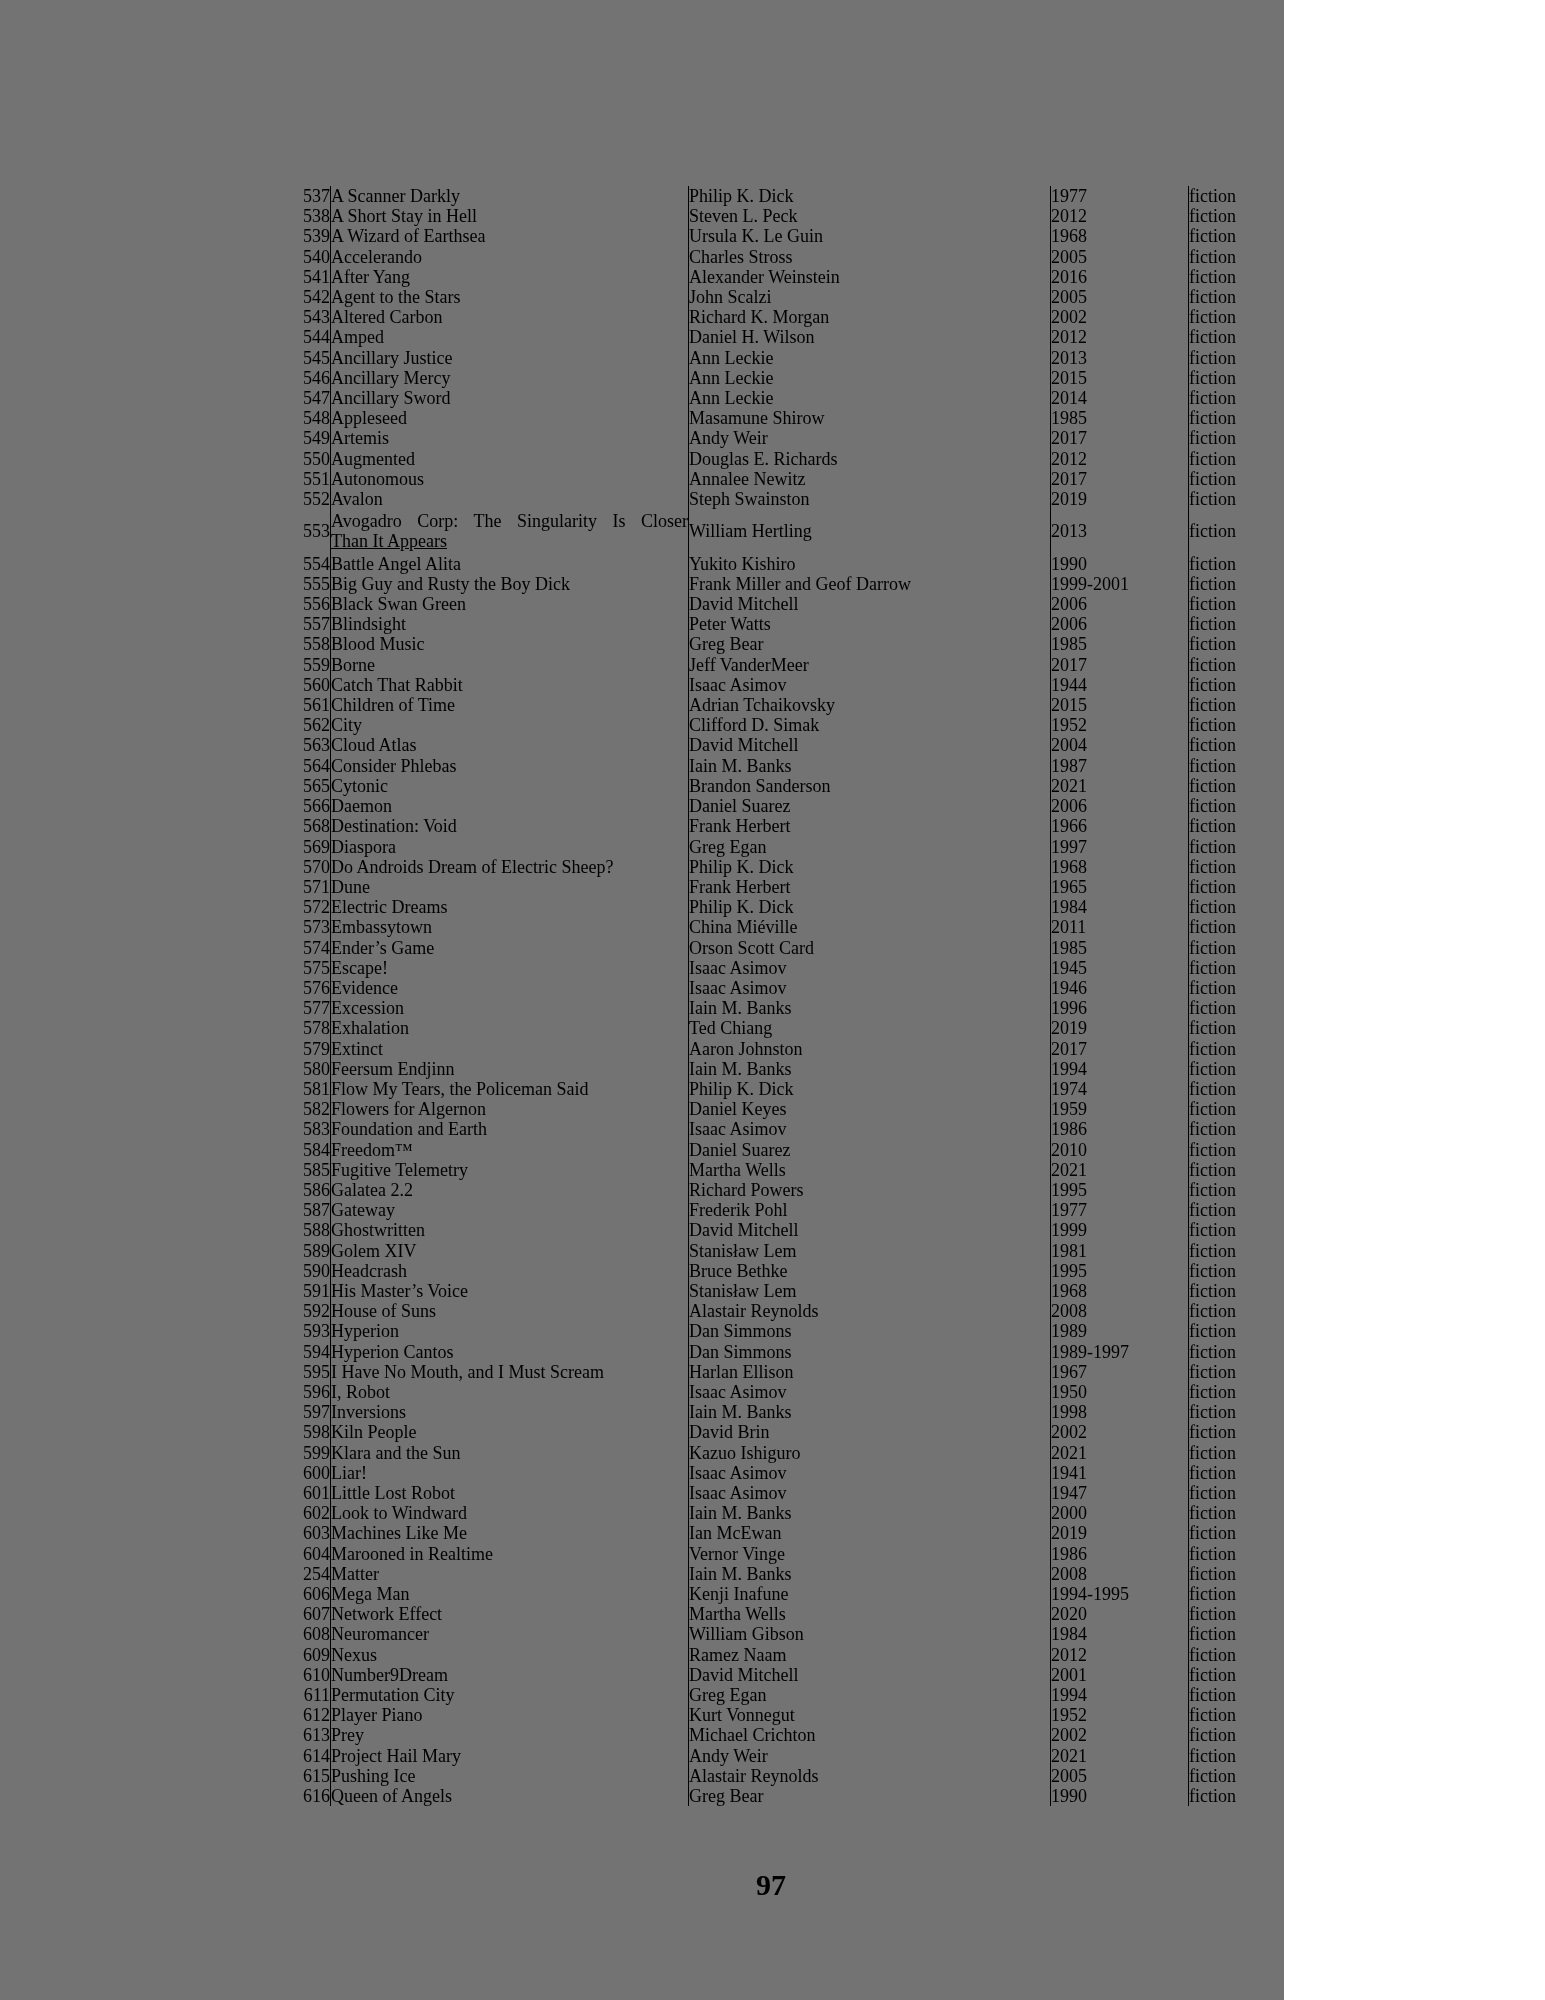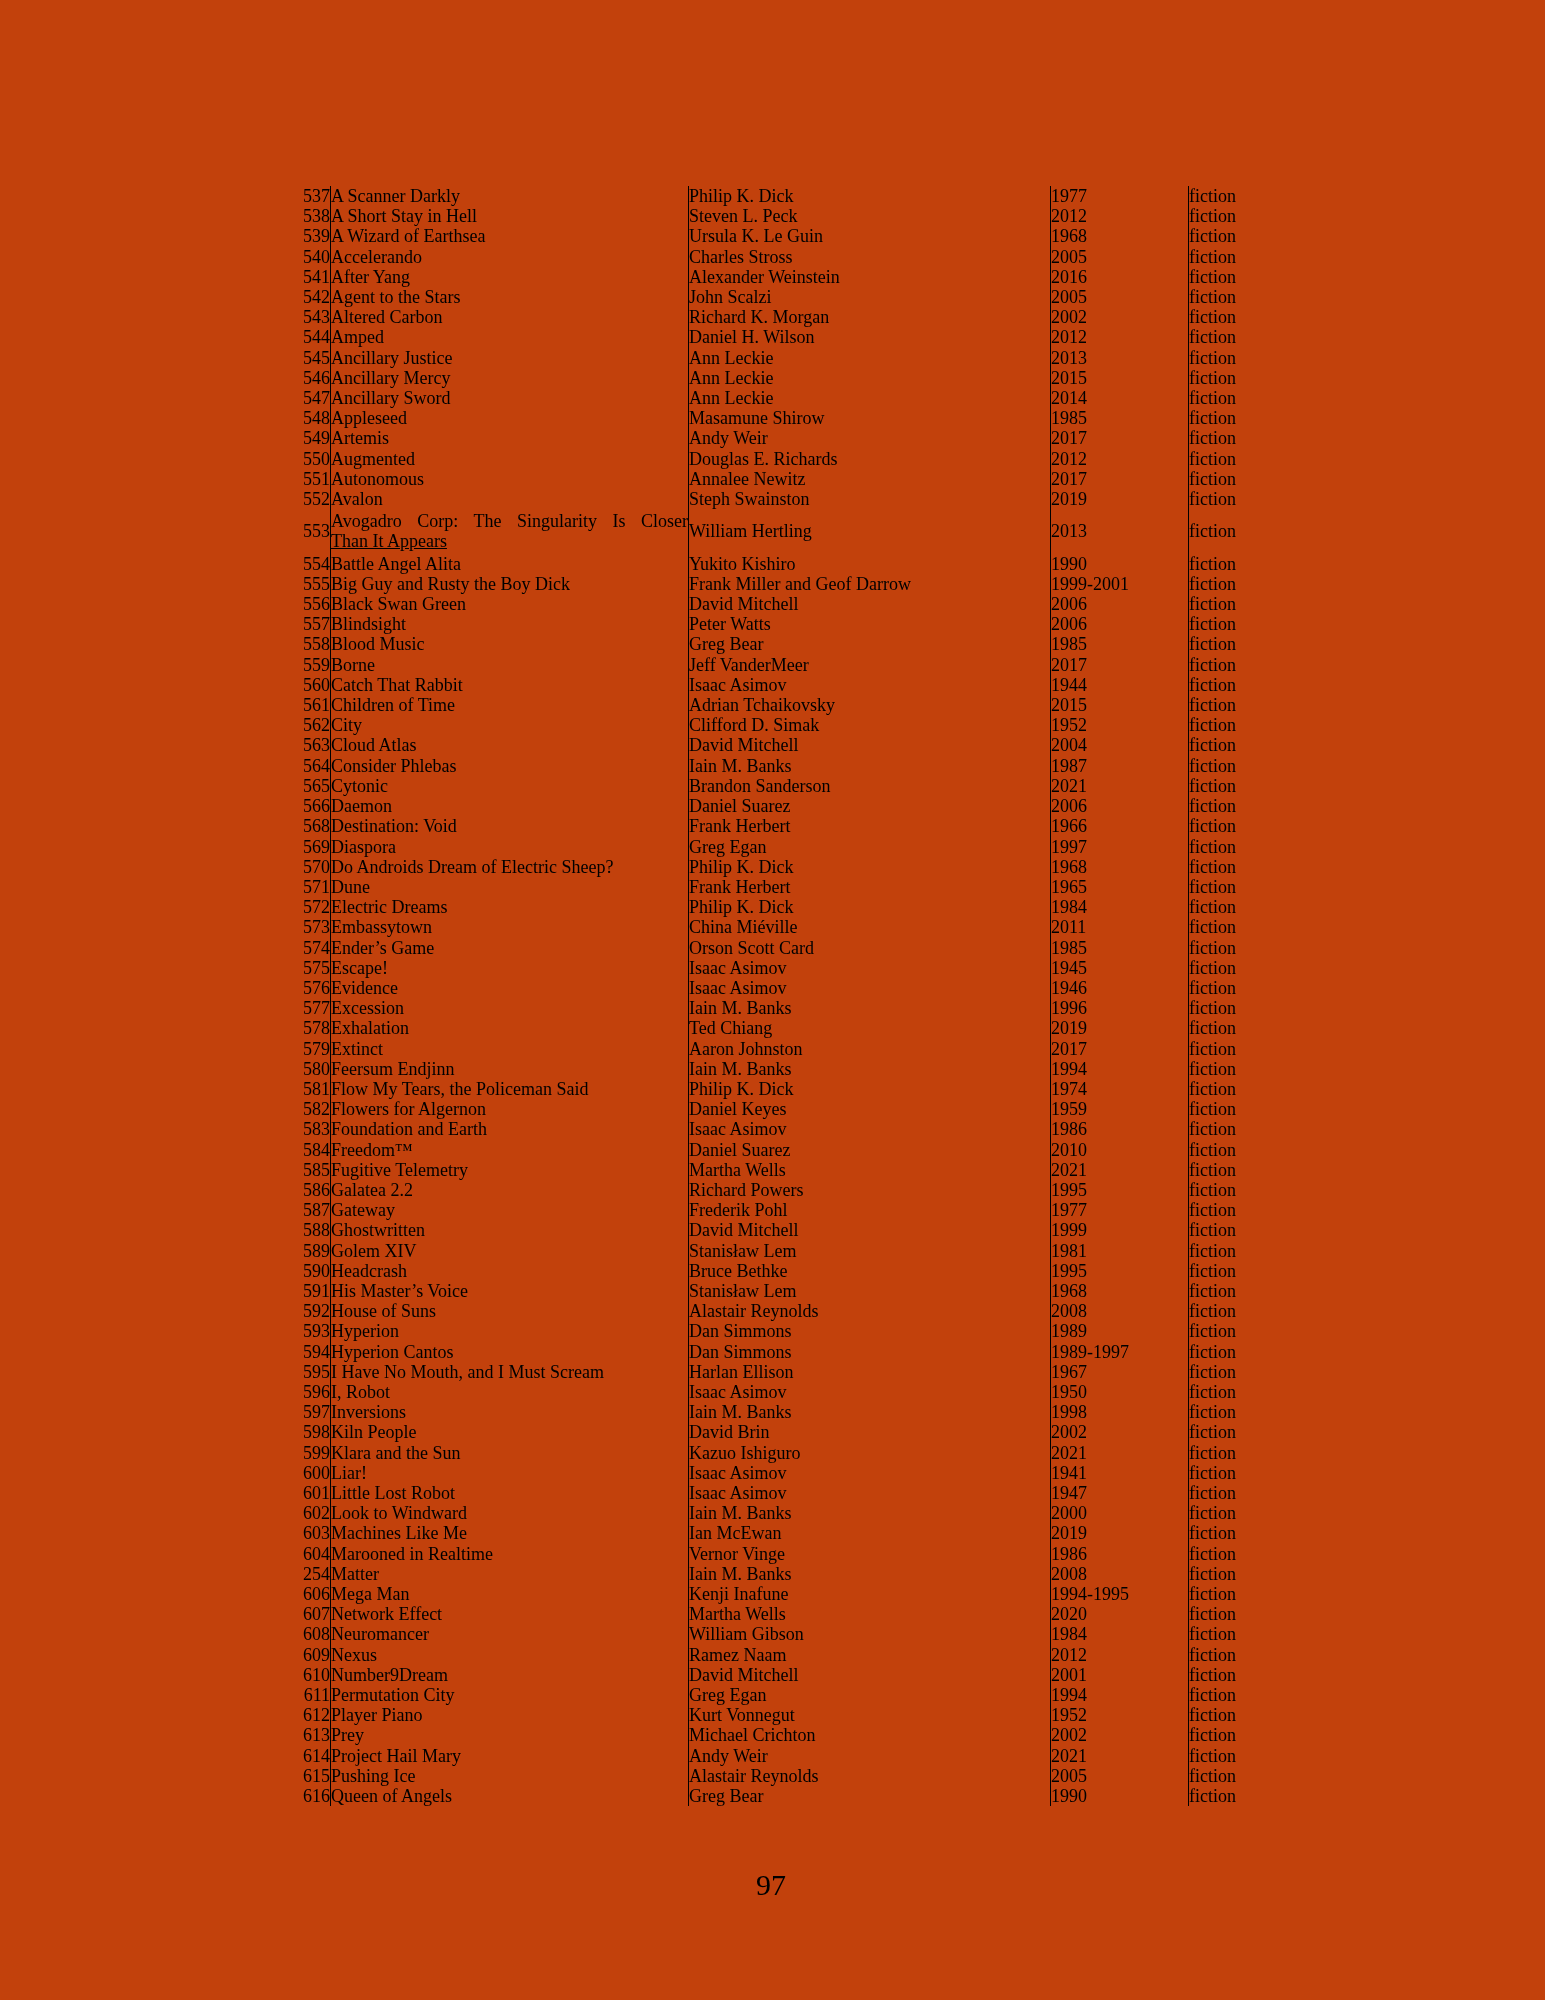--- a/index.html
+++ b/index.html
@@ -2,23 +2,23 @@
 <html><head>
 <meta charset="utf-8">
 <style>
   html, body {
     margin: 0;
     padding: 0;
     background: #ffffff;
   }
   .sheet {
     position: relative;
-    width: 1545px;
+    width: 1284px;
     height: 2000px;
-    background: #c2410c;
+    background: #737373;
     color: #000000;
     font-family: "Liberation Serif", "DejaVu Serif", serif;
     overflow: hidden;
   }
   table.book-table {
     position: absolute;
     left: 240px;
     top: 186px;
     width: 1040px;
     border-collapse: collapse;
@@ -71,20 +71,21 @@
   }
   .page-number {
     position: absolute;
     top: 1867px;
     left: 0;
     width: 1542px;
     text-align: center;
     font-size: 30px;
     line-height: 35px;
     color: #000;
+    font-weight: bold;
   }
 </style>
 </head>
 <body>
 
 <div class="sheet">
   <table class="book-table">
     <tbody>
         <tr>
           <td class="td-num">537</td>

